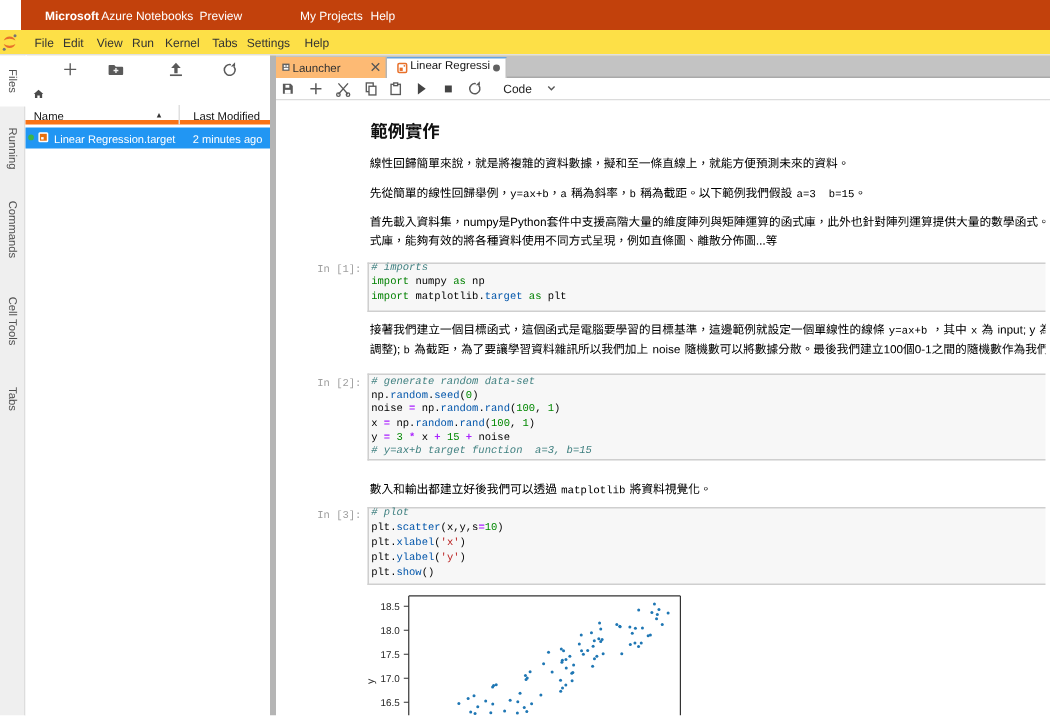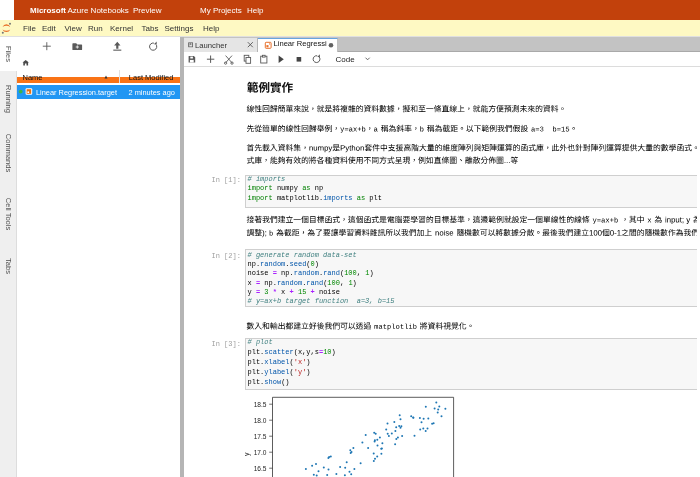--- a/index.html
+++ b/index.html
@@ -2,36 +2,36 @@
 <html><head><meta charset="utf-8"><style>
 *{margin:0;padding:0;box-sizing:border-box}
 html,body{width:700px;height:477px;overflow:hidden;background:#fff}
 #page{position:relative;width:700px;height:477px;font-family:"Liberation Sans",sans-serif;overflow:hidden}
 .abs{position:absolute}
 svg.tl{position:absolute;overflow:visible;width:1px;height:1px}
 
 #topbar{position:absolute;left:14px;top:0;width:700px;height:20px;background:#c2410c;color:#fff;font-size:8px}
 #topbar span{position:absolute;top:5.5px;white-space:pre}
 
-#menubar{position:absolute;left:0;top:20px;width:700px;height:17px;background:#fef9c3;border-bottom:1px solid #e0e0e0;font-size:8px;color:#333}
+#menubar{position:absolute;left:0;top:20px;width:700px;height:17px;background:#fde047;border-bottom:1px solid #e0e0e0;font-size:8px;color:#333}
 #menubar span{position:absolute;top:4px}
 
 #strip{position:absolute;left:0;top:37px;width:17px;height:440px;background:#efefef;border-right:1px solid #ddd}
 .vtab{position:absolute;left:0;width:17px;color:#505050;font-size:7.5px;background:transparent}
 .vtab i{position:absolute;left:4px;top:50%;transform:translateY(-50%);writing-mode:vertical-lr;font-style:normal;white-space:pre}
 #vfiles{background:#fff;border-right:1px solid #fff;width:18px}
 
 #fpanel{position:absolute;left:17px;top:37px;width:163px;height:440px;background:#fff}
-#fhead{position:absolute;left:17px;top:70px;width:163px;height:13px;border-bottom:6px solid #f97316;font-size:7.5px;color:#111}
+#fhead{position:absolute;left:17px;top:70px;width:163px;height:13px;border-bottom:3px solid #f97316;font-size:7.5px;color:#111}
 #frow{position:absolute;left:17px;top:84.5px;width:163px;height:14px;background:#2196f3;color:#fff;font-size:7.4px}
 
 #split{position:absolute;left:180px;top:37px;width:4px;height:440px;background:#b5b5b5}
 
 #tabbar{position:absolute;left:184px;top:37px;width:516px;height:14.5px;background:#c3c3c3;border-bottom:1px solid #a9a9a9}
-#tab1{position:absolute;left:184px;top:38px;width:74px;height:13.5px;background:#e5e5e5;border-right:1px solid #b5b5b5;font-size:7.7px;color:#333}
+#tab1{position:absolute;left:184px;top:38px;width:74px;height:13.5px;background:#fdba74;border-right:1px solid #b5b5b5;font-size:7.7px;color:#333}
 #tab2{position:absolute;left:258px;top:37.5px;width:79.5px;height:14.6px;background:#fff;border-top:1.6px solid #66a4e0;border-right:1px solid #c0c0c0;font-size:7.6px;color:#111}
 #ntoolbar{position:absolute;left:184px;top:52px;width:516px;height:14.5px;background:#fff;border-bottom:1px solid #dcdcdc}
 #content{position:absolute;left:184px;top:66.5px;width:513px;height:410.5px;background:#fff;overflow:hidden}
 
 .cell{position:absolute;left:244.5px;width:453.5px;background:#f7f7f7;border:1px solid #cfcfcf;border-right:0}
 .code{position:absolute;left:247.5px;font-family:"Liberation Mono",monospace;font-size:7px;color:#000}
 .code div{height:9.6px;line-height:9.6px;white-space:pre}
 .lh97 div{height:9.7px;line-height:9.7px}
 .lh92 div{height:9.2px;line-height:9.2px}
 .lh99 div{height:9.9px;line-height:9.9px}
@@ -200,21 +200,21 @@
 
 <div class="cell" style="top:174.6px;height:33.9px"></div>
 <div class="cell" style="top:249px;height:58px"></div>
 <div class="cell" style="top:338px;height:51.5px"></div>
 <div class="prompt" style="left:211.5px;top:175.5px">In [1]:</div>
 <div class="prompt" style="left:211.5px;top:251.6px">In [2]:</div>
 <div class="prompt" style="left:211.5px;top:339.5px">In [3]:</div>
 <div class="code lh97" style="top:174.5px">
 <div><span class="cm"># imports</span></div>
 <div><span class="kw">import</span> numpy <span class="kw">as</span> np</div>
-<div><span class="kw">import</span> matplotlib.<span class="pr">imports</span> <span class="kw">as</span> plt</div>
+<div><span class="kw">import</span> matplotlib.<span class="pr">target</span> <span class="kw">as</span> plt</div>
 </div>
 <div class="code lh92" style="top:251px">
 <div><span class="cm"># generate random data-set</span></div>
 <div>np.<span class="pr">random</span>.<span class="pr">seed</span>(<span class="nu">0</span>)</div>
 <div>noise <span class="op">=</span> np.<span class="pr">random</span>.<span class="pr">rand</span>(<span class="nu">100</span>, <span class="nu">1</span>)</div>
 <div>x <span class="op">=</span> np.<span class="pr">random</span>.<span class="pr">rand</span>(<span class="nu">100</span>, <span class="nu">1</span>)</div>
 <div>y <span class="op">=</span> <span class="nu">3</span> <span class="op">*</span> x <span class="op">+</span> <span class="nu">15</span> <span class="op">+</span> noise</div>
 <div><span class="cm"># y=ax+b target function  a=3, b=15</span></div>
 </div>
 <div class="code lh99" style="top:338.4px">

